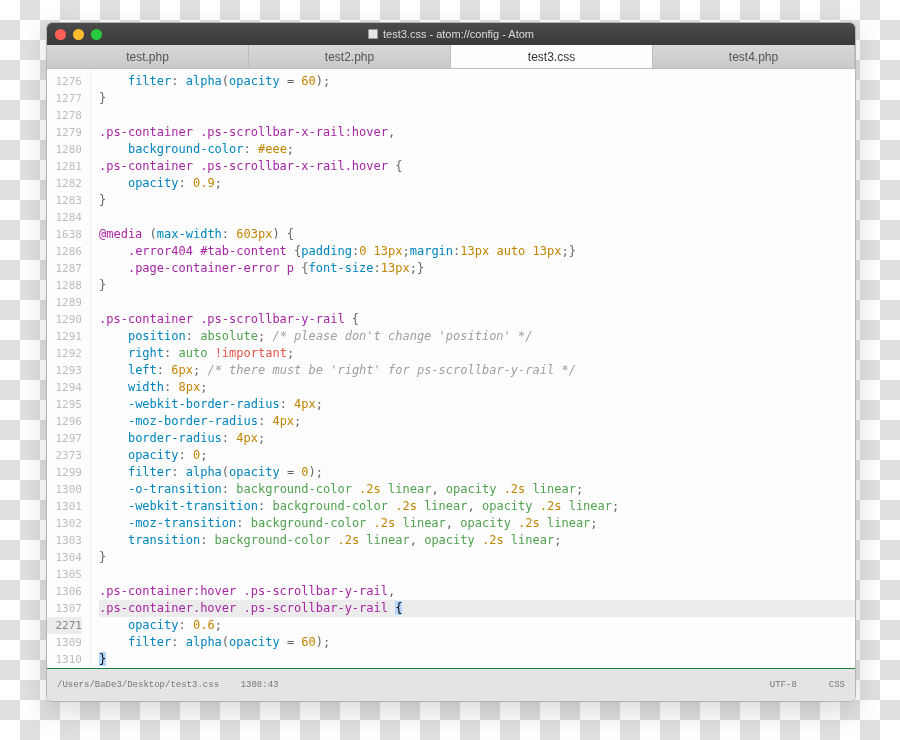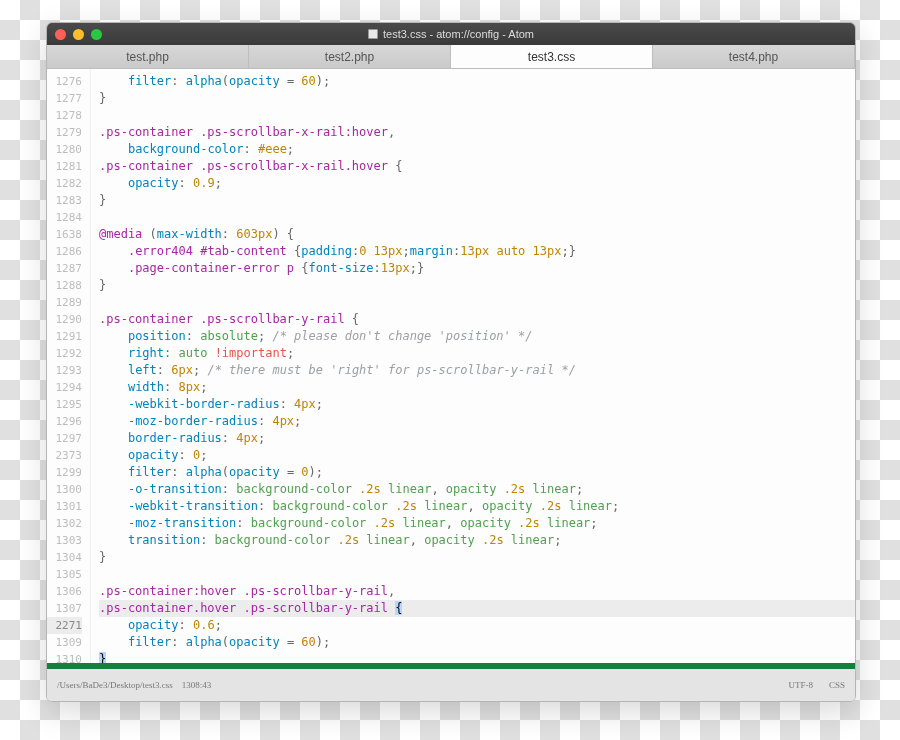--- a/index.html
+++ b/index.html
@@ -56,26 +56,26 @@
 .gutter .hl { background:#ececec; color:#888; }
 .code { flex:1; padding:4px 0 4px 8px; font-size:12px; line-height:17px; overflow:hidden; }
 .line { height:17px; white-space:pre; }
 .line.hl { background:#ececec; }
 
 .sel{color:#a626a4} .prop{color:#0184bc} .val{color:#50a14f}
 .num{color:#c18401} .kw{color:#a626a4} .punc{color:#666}
 .cmt{color:#9ca0a4;font-style:italic} .imp{color:#e45649}
 .fn{color:#0184bc} .cursor-mark{background:#b4d7ff;}
 .statusbar {
-  height:20px; background:#e4e4e4; border-top:6px solid #15803d;
+  height:20px; background:#e4e4e4; border-top:1px solid #15803d;
   display:flex; align-items:center; padding:16px 10px;
-  font-family:Liberation Serif, serif; font-size:9px; color:#777;
+  font-family:Liberation Mono, monospace; font-size:9px; color:#777;
   flex-shrink:0; justify-content:space-between;
 }
-.statusbar .right{display:flex;gap:16px}
+.statusbar .right{display:flex;gap:32px}
 </style>
 </head>
 <body>
 
 <div class="window">
   <div class="titlebar">
     <div class="traffic">
       <div class="dot close"></div>
       <div class="dot min"></div>
       <div class="dot max"></div>

